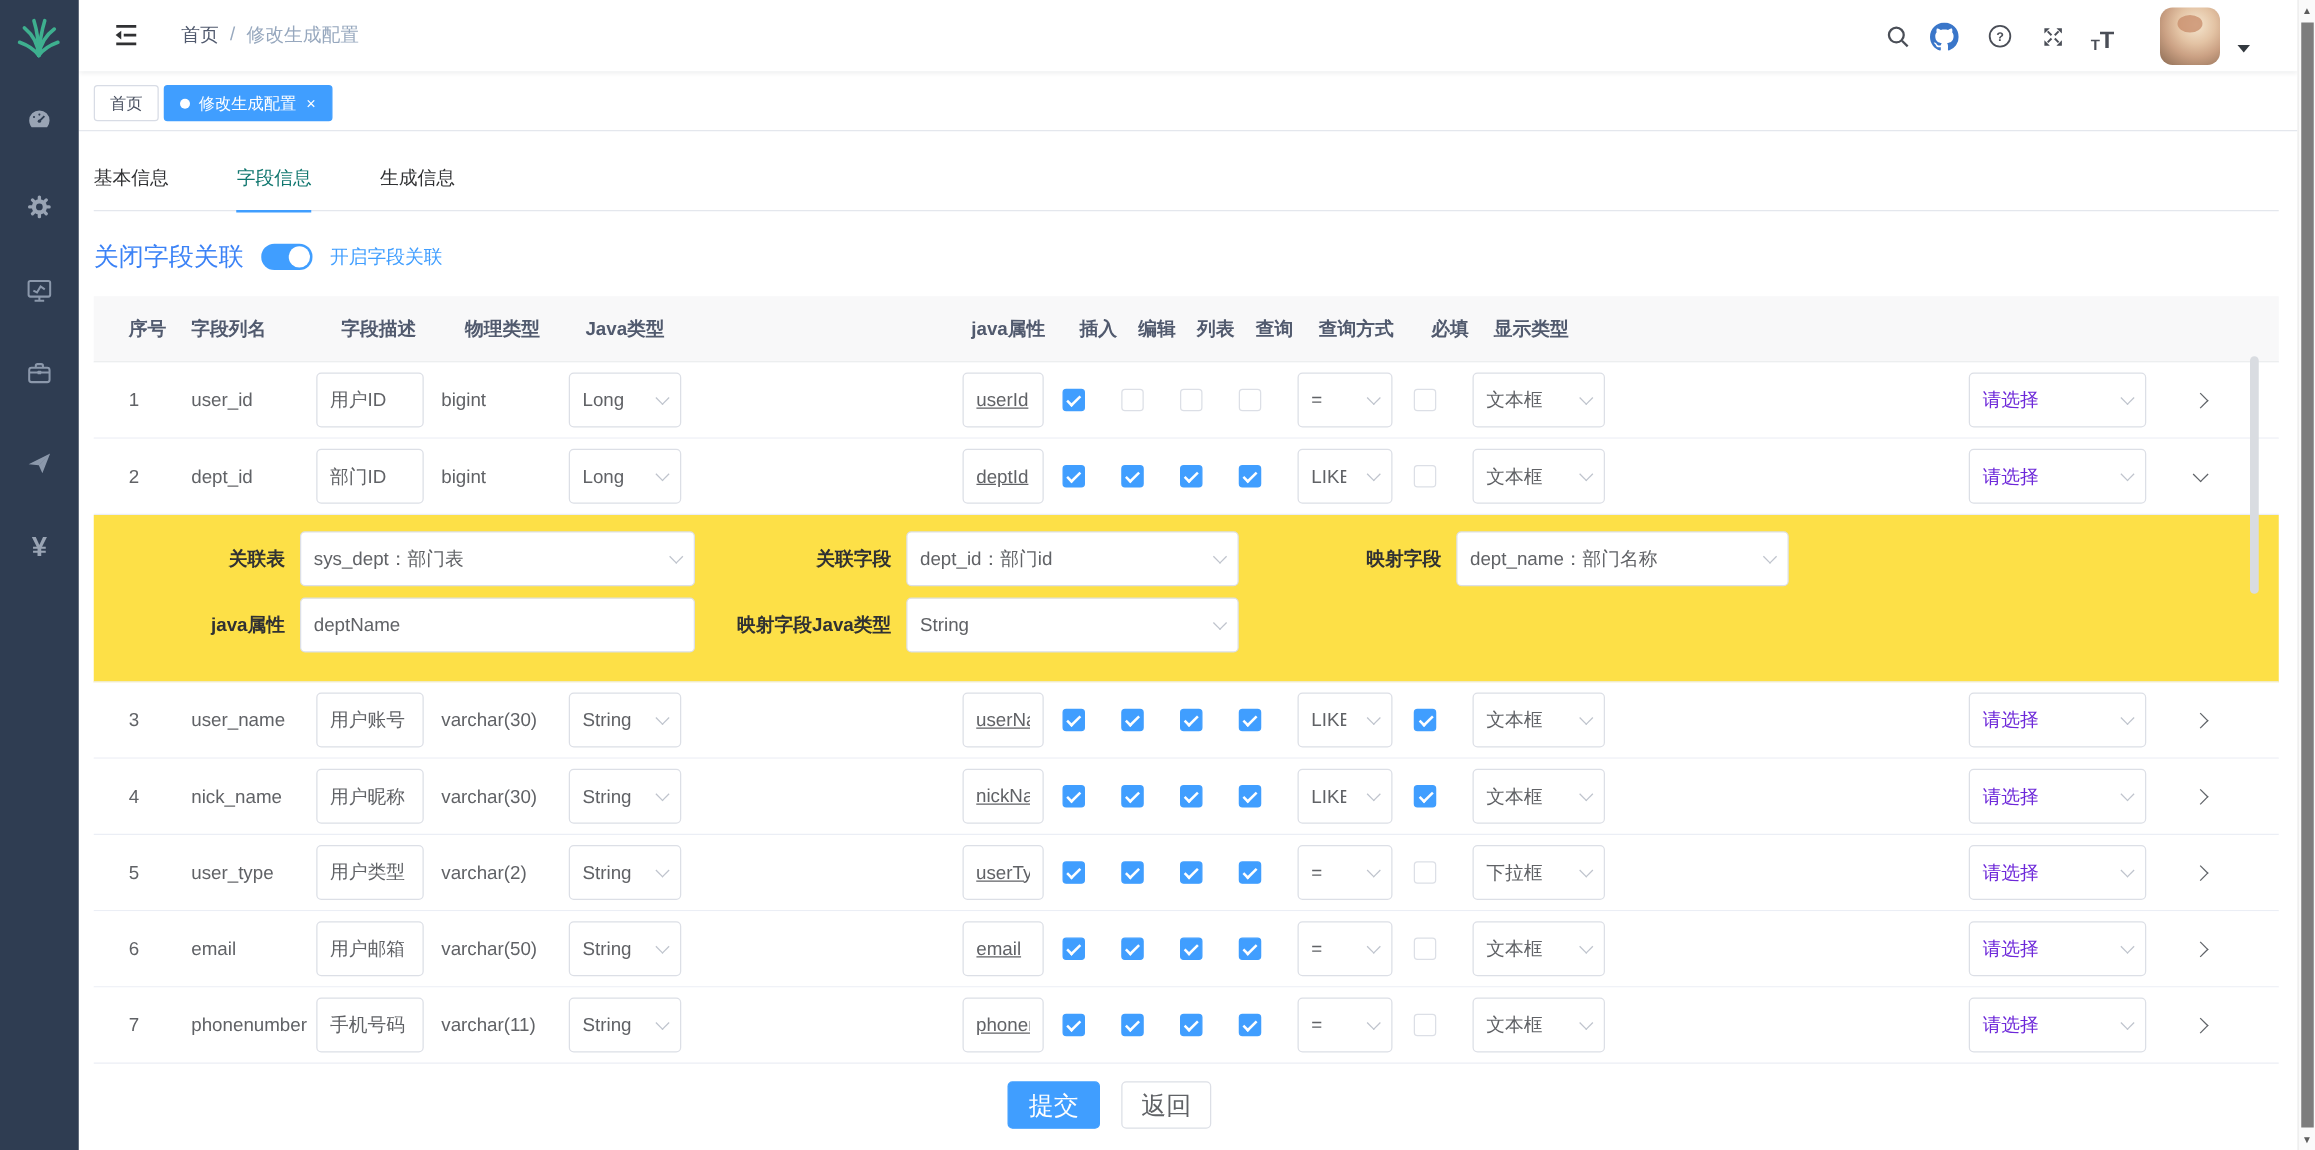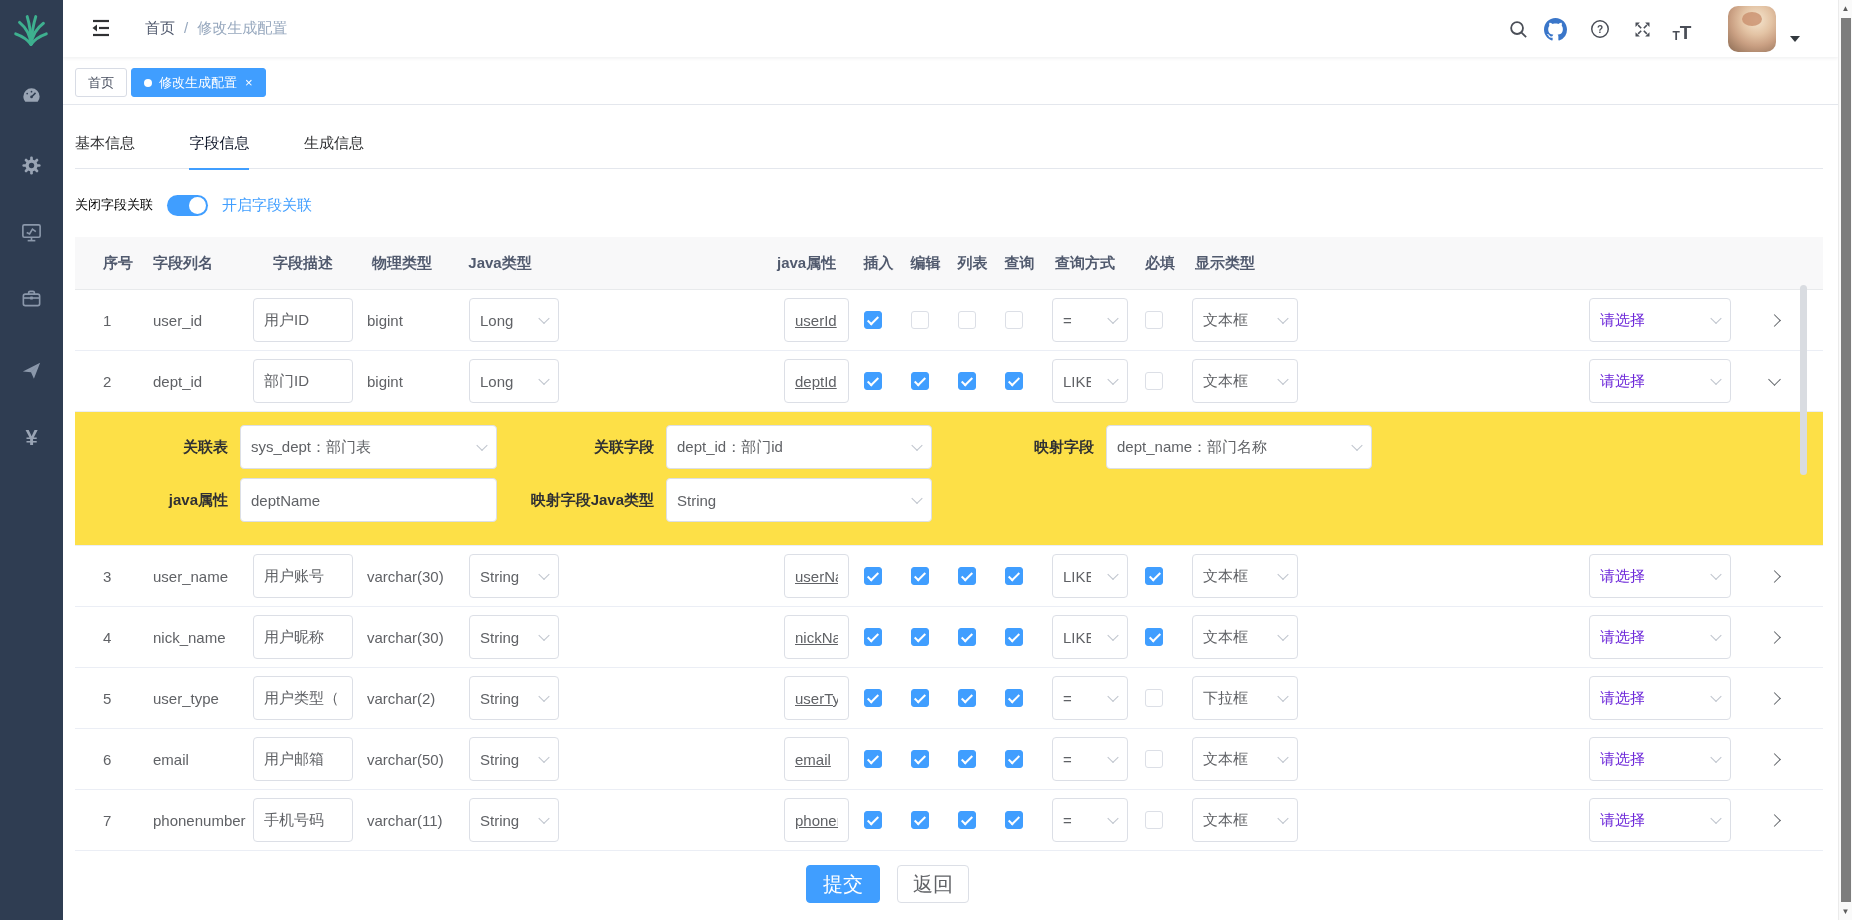--- a/index.html
+++ b/index.html
@@ -40,25 +40,25 @@
   .tag.active { background:#409EFF; border-color:#409EFF; color:#fff; }
   .tag .dot { width:8px; height:8px; border-radius:50%; background:#fff; margin-right:7px; }
   .tag .close-x { margin-left:8px; font-size:13px; line-height:1; }
 
   
   .content { position:absolute; left:75px; top:105px; width:1748px; }
 
   .tabs { margin-top:20px; height:44px; border-bottom:1px solid #e4e7ed; position:relative; }
   .tab { position:relative; display:inline-block; margin-right:50px; height:44px; line-height:36px;
     font-size:15px; color:#303133; cursor:pointer; }
-  .tab.active { color:#0f172a; }
+  .tab.active { color:#0f766e; }
   .tab.active::after { content:""; position:absolute; left:0; right:0; bottom:-1px; height:2px; background:#409EFF; }
 
   .toggle-row { margin-top:16px; height:40px; display:flex; align-items:center; }
-  .toggle-label-off { font-size:13px; color:#000000; }
+  .toggle-label-off { font-size:20px; color:#3b82f6; }
   .switch { margin-left:14px; width:41px; height:21px; border-radius:11px; background:#409EFF; position:relative; cursor:pointer; }
   .switch::after { content:""; position:absolute; right:2px; top:2px; width:17px; height:17px; border-radius:50%; background:#fff; }
   .toggle-label-on { margin-left:14px; font-size:15px; color:#409EFF; }
 
   
   .gtable { margin-top:12px; }
   .thead { display:flex; align-items:center; height:53px; background:#f8f8f9; border-bottom:1px solid #e8eaec;
     font-size:15px; font-weight:700; color:#515a6e; }
   .thead > div { flex:none; }
   .h-index { width:65px; padding-left:28px; }
@@ -74,21 +74,21 @@
   .h-dict  { width:433px; padding-left:291px; }
 
   .trow { display:flex; align-items:center; height:61px; border-bottom:1px solid #ebeef5;
     font-size:15px; color:#606266; background:#fff; }
   .trow > * { flex:none; }
   .c-index { width:65px; padding-left:28px; }
   .c-col   { width:113px; padding-left:13px; }
   input.inp { height:44px; border:1px solid #dcdfe6; border-radius:4px; padding:0 10px;
     font-size:15px; color:#606266; background:#fff; outline:none;
     font-family:"Liberation Sans","DejaVu Sans",sans-serif; }
-  .i-desc  { width:100px; }
+  .i-desc  { width:86px; }
   .c-ptype { margin-left:14px; width:88px; }
   .sel { position:relative; height:44px; border:1px solid #dcdfe6; border-radius:4px; background:#fff;
     display:flex; align-items:center; padding:0 36px 0 10px; cursor:pointer; }
   .sel .txt { white-space:nowrap; overflow:hidden; color:#606266; }
   .sel.ph .txt { color:#6d28d9; }
   .sel .caret { position:absolute; right:10px; top:50%; width:8px; height:8px;
     border-right:1.5px solid #bfc4cd; border-bottom:1.5px solid #bfc4cd;
     transform:translateY(-70%) rotate(45deg); }
   .s-jtype { margin-left:14px; width:90px; }
   .i-jfield{ margin-left:225px; width:65px;text-decoration:underline; }
@@ -106,21 +106,21 @@
   .arrow.right { transform:rotate(45deg); }
   .arrow.down { transform:rotate(135deg); margin-top:-4px; }
 
   
   .expansion { height:134px; border-bottom:1px solid #ebeef5; padding-top:13px; background:#fde047; }
   .exp-row { display:flex; align-items:center; height:44px; margin-bottom:9px; font-size:15px; }
   .exp-label { width:153px; text-align:right; font-weight:700; color:#303133; flex:none; }
   .exp-label.l2 { width:145px; margin-left:12px; }
   .exp-label.l3 { width:112px; margin-left:50px; }
   .exp-ctl { margin-left:12px; flex:none; }
-  .w275 { width:257px; }
+  .w275 { width:316px; }
   .w266 { width:266px; }
 
   
   .footer { margin-top:14px; display:flex; }
   .btn { height:38px; border-radius:4px; font-size:20px; display:flex; align-items:center; justify-content:center; cursor:pointer; }
   .btn-submit { margin-left:731px; width:74px; background:#409EFF; color:#fff; border:1px solid #409EFF; }
   .btn-back { margin-left:17px; width:72px; background:#fff; color:#606266; border:1px solid #dcdfe6; }
 
   
   .pagebar { position:absolute; right:0; top:0; width:14px; height:920px; background:#fafafa; border-left:1px solid #ebebeb; z-index:10; }

